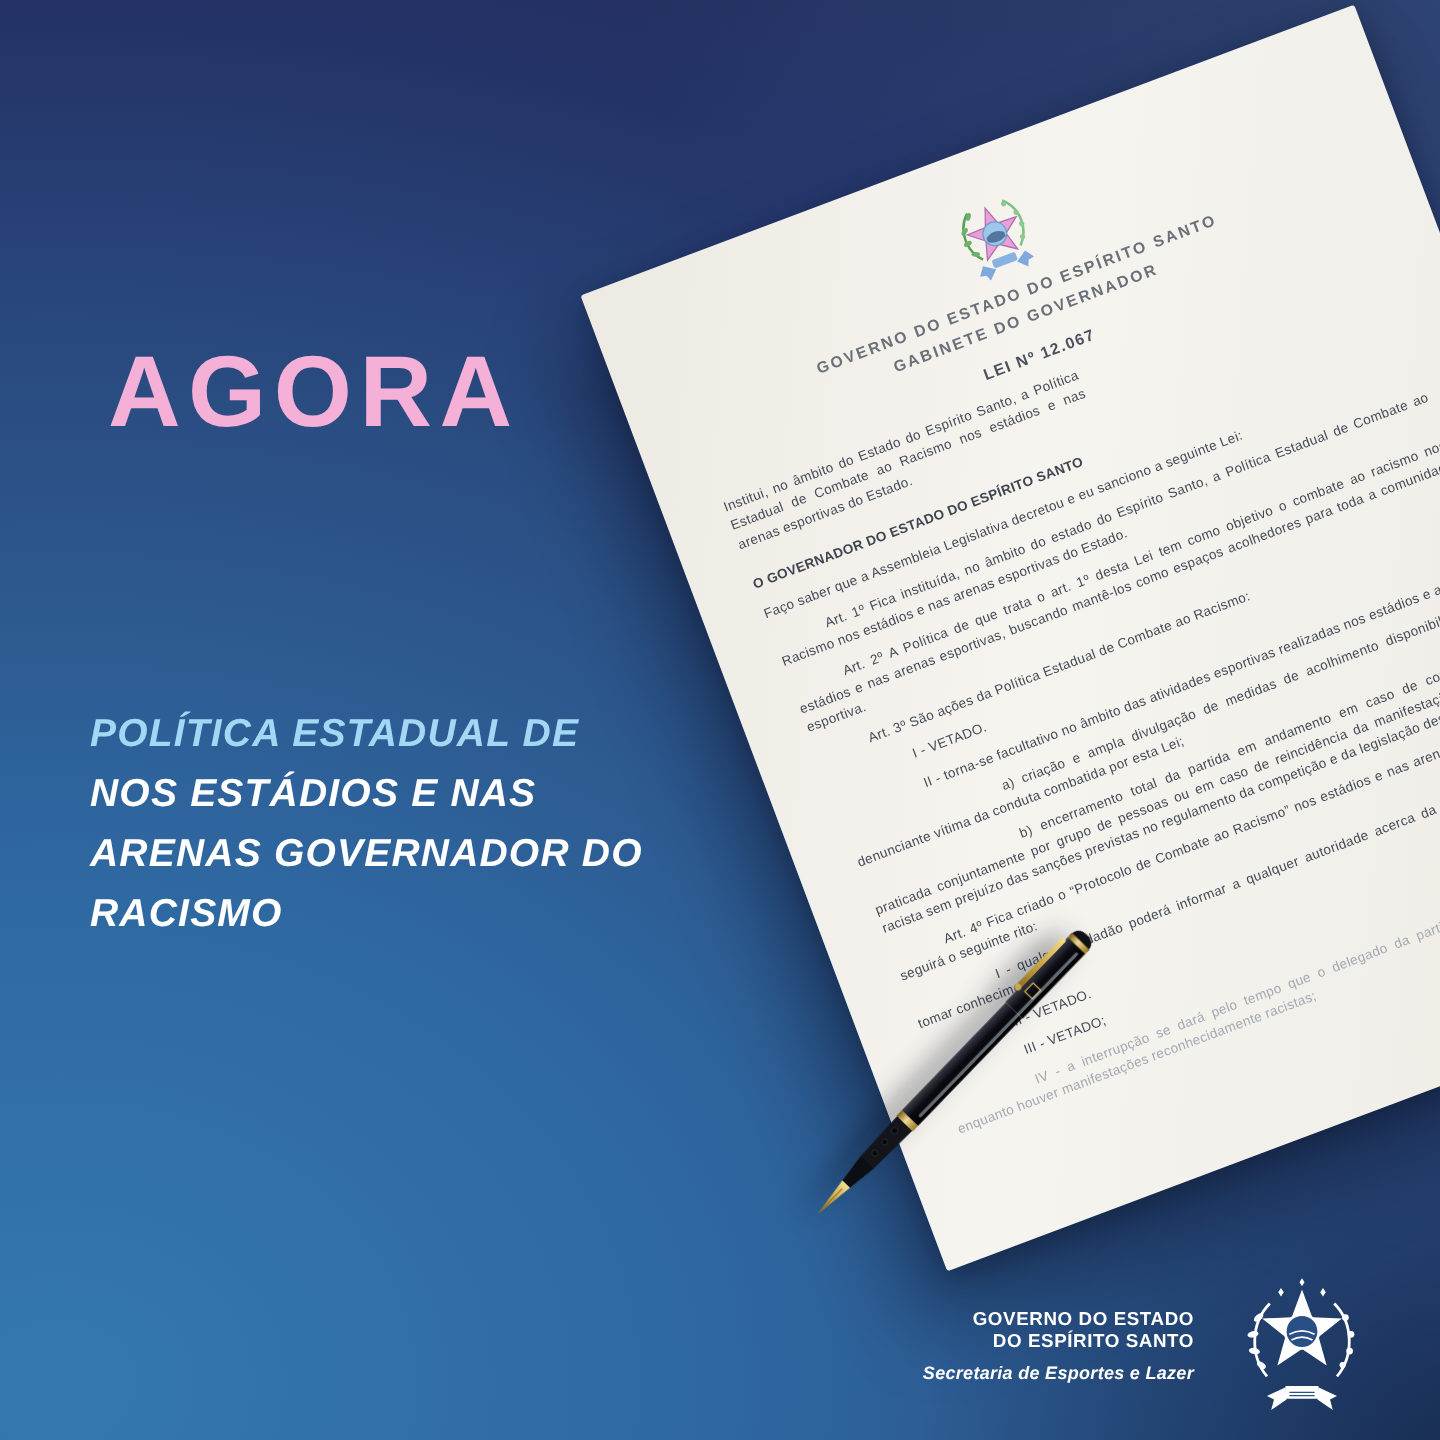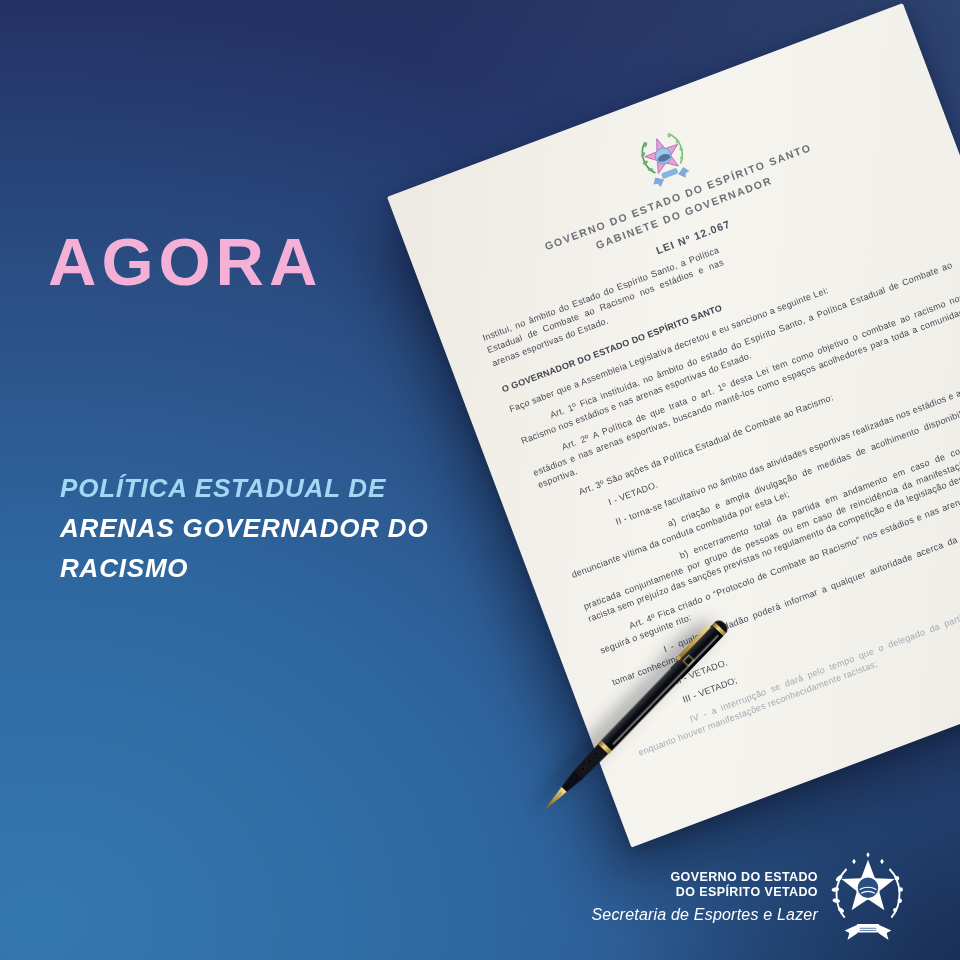--- a/index.html
+++ b/index.html
@@ -7,21 +7,21 @@
     position:relative;width:960px;height:960px;overflow:hidden;
     font-family:"Liberation Sans",sans-serif;
     background:
       radial-gradient(62% 55% at 102% 103%, rgba(10,24,52,0.62) 0%, rgba(10,24,52,0) 62%),
       linear-gradient(250deg, rgba(72,126,186,0.30) 0%, rgba(72,126,186,0) 42%),
       radial-gradient(150% 118% at 4% 96%, #3478b0 0%, #2f68a1 30%, #2a4d82 58%, #243367 80%, #222a52 100%);
   }
 
   
   .headline{
-    position:absolute;left:48px;top:213px;z-index:5;
+    position:absolute;left:72px;top:213px;z-index:5;
     font-weight:800;font-size:67px;line-height:97px;letter-spacing:5px;
     color:#f4b0d6;
   }
   .subtitle{
     position:absolute;left:60px;top:468px;z-index:5;
     font-style:italic;font-weight:700;font-size:26px;line-height:40px;letter-spacing:0.8px;
   }
   .subtitle .blue{color:#a2d8f4;}
   .subtitle .white{color:#ffffff;}
 
@@ -59,25 +59,25 @@
   
   .pen{
     position:absolute;left:618px;top:584px;z-index:3;
     transform:rotate(44deg);
     filter:drop-shadow(-9px 11px 9px rgba(8,12,30,0.38));
   }
 
   
   .footer{
     position:absolute;right:50px;bottom:16px;z-index:4;
-    display:flex;align-items:center;gap:8px;color:#ffffff;
+    display:flex;align-items:center;gap:30px;color:#ffffff;
   }
   .footer-text{text-align:right;}
   .footer .gov{font-weight:700;font-size:12.5px;line-height:15px;letter-spacing:0.4px;}
-  .footer .secretariat{font-style:italic;font-weight:400;font-size:16px;margin-top:6px;letter-spacing:0.2px;}
+  .footer .secretariat{font-style:italic;font-weight:700;font-size:12px;margin-top:6px;letter-spacing:0.2px;}
 </style>
 </head>
 <body>
 
 <div class="canvas">
 
   <div class="paper">
     <div class="paper-content">
 
       <svg class="seal-color" width="54" height="60" viewBox="0 0 64 72">
@@ -157,28 +157,29 @@
     <path d="M13.5 234 L20.5 234 L17.2 262 Z" fill="url(#goldV)"></path>
     <path d="M17.2 238 L17.2 258" stroke="#8a6a1f" stroke-width="0.7"></path>
   </svg>
 
   <div class="headline">
     <div>AGORA</div>
   </div>
 
   <div class="subtitle">
     <div class="blue">POLÍTICA ESTADUAL DE</div>
+    <div class="white">NOS ESTÁDIOS E NAS</div>
     <div class="white">ARENAS GOVERNADOR DO</div>
     <div class="white">RACISMO</div>
   </div>
 
   <div class="footer">
     <div class="footer-text">
       <div class="gov">GOVERNO DO ESTADO</div>
-      <div class="gov">DO ESPÍRITO VETADO</div>
+      <div class="gov">DO ESPÍRITO SANTO</div>
       <div class="secretariat">Secretaria de Esportes e Lazer</div>
     </div>
     <svg class="seal-white" width="84" height="94" viewBox="0 0 90 100">
       <path d="M20 72 C8 58 8 34 22 20" fill="none" stroke="#ffffff" stroke-width="2"></path>
       <ellipse cx="14" cy="30" rx="4" ry="2.2" fill="#ffffff" transform="rotate(-40 14 30)"></ellipse>
       <ellipse cx="10" cy="42" rx="4" ry="2.2" fill="#ffffff" transform="rotate(-12 10 42)"></ellipse>
       <ellipse cx="11" cy="54" rx="4" ry="2.2" fill="#ffffff" transform="rotate(12 11 54)"></ellipse>
       <ellipse cx="16" cy="64" rx="3.6" ry="2" fill="#ffffff" transform="rotate(35 16 64)"></ellipse>
       <path d="M70 72 C82 58 82 34 68 20" fill="none" stroke="#ffffff" stroke-width="2"></path>
       <circle cx="76" cy="30" r="2.4" fill="#ffffff"></circle>

